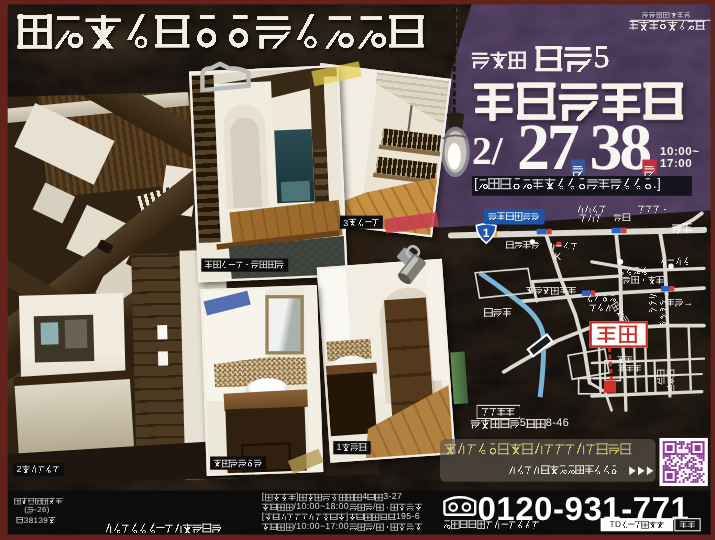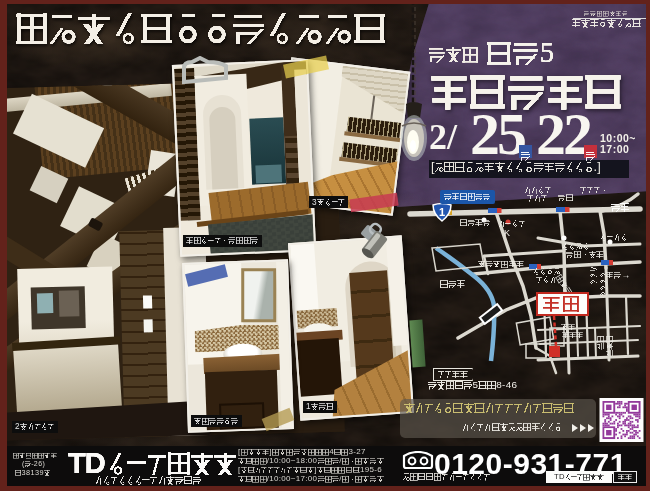--- a/index.html
+++ b/index.html
@@ -357,22 +357,22 @@
 <div class="jrow" style="left:431px;top:74px;color:#f6f3ec;z-index:25;filter:drop-shadow(1px 0 0 #f6f3ec) drop-shadow(0 1px 0 #f6f3ec) drop-shadow(1px 2px 2px rgba(0,0,0,.5));">
       <i class="fk k1" style="width:34.8px;height:34.8px;margin-right:3.8px"></i>
       <i class="fk k0" style="width:34.8px;height:34.8px;margin-right:3.8px"></i>
       <i class="fk k4" style="width:34.8px;height:34.8px;margin-right:3.8px"></i>
       <i class="fk k1" style="width:34.8px;height:34.8px;margin-right:3.8px"></i>
       <i class="fk k0" style="width:34.8px;height:34.8px;margin-right:3.8px"></i>
     </div>
 
 <div class="abs" style="left:429px;top:110px;z-index:25;color:#f8f6f0;font-family:'Liberation Serif',serif">
   <span style="position:absolute;left:0;top:6px;font-size:36px;font-weight:700">2/</span>
-  <span style="position:absolute;left:41px;top:-10px;font-size:60px;font-weight:700;letter-spacing:-3px">25</span>
-  <span style="position:absolute;left:107px;top:-10px;font-size:60px;font-weight:700;letter-spacing:-3px">22</span>
+  <span style="position:absolute;left:41px;top:-10px;font-size:60px;font-weight:700;letter-spacing:-3px">27</span>
+  <span style="position:absolute;left:107px;top:-10px;font-size:60px;font-weight:700;letter-spacing:-3px">38</span>
 </div>
 
 <div class="abs" style="left:519px;top:145px;width:13px;height:13px;background:#3556a2;z-index:26"></div>
 <div class="abs" style="left:520.5px;top:146.5px;width:10px;height:10px;color:#fff;z-index:27"><i class="fk k4" style="width:9.4px;height:9.4px;margin-right:0.0px"></i></div>
 
 <div class="abs" style="left:584px;top:145px;width:13px;height:13px;background:#c4303c;z-index:26"></div>
 <div class="abs" style="left:585.5px;top:146.5px;width:10px;height:10px;color:#fff;z-index:27"><i class="fk k4" style="width:9.4px;height:9.4px;margin-right:0.0px"></i></div>
 
 <div class="abs" style="left:600px;top:133px;color:#f4f2ea;font-size:10.5px;font-weight:600;letter-spacing:.5px;z-index:25;line-height:11px">10:00~<br>17:00</div>
 
@@ -888,29 +888,20 @@
 <div class="jrow" style="left:15px;top:469.5px;color:#dcdad4;z-index:35;">
       <i class="fk k0" style="width:6.2px;height:6.2px;margin-right:0.4px"></i>
       <span style="font-size:7.3px;font-weight:400;line-height:6.2px;margin-right:0.4px">3</span>
       <span style="font-size:7.3px;font-weight:400;line-height:6.2px;margin-right:0.4px">8</span>
       <span style="font-size:7.3px;font-weight:400;line-height:6.2px;margin-right:0.4px">1</span>
       <span style="font-size:7.3px;font-weight:400;line-height:6.2px;margin-right:0.4px">3</span>
       <span style="font-size:7.3px;font-weight:400;line-height:6.2px;margin-right:0.4px">9</span>
       <i class="fk k2" style="width:6.2px;height:6.2px;margin-right:0.4px"></i>
     </div>
 
-<div class="jrow" style="left:68px;top:447px;color:#fbfaf8;z-index:35;filter:drop-shadow(0.8px 0 0 #fbfaf8) drop-shadow(0 0.8px 0 #fbfaf8)">
-      <span style="font-size:29px;font-weight:700;letter-spacing:-1px;font-family:'Liberation Sans';margin-right:2px">TD</span>
-      <i class="fk h1" style="width:19.6px;height:22.3px;margin-right:0.8px"></i>
-      <i class="fk dash" style="width:19.6px;height:22.3px;margin-right:0.8px"></i>
-      <i class="fk t1" style="width:19.6px;height:22.3px;margin-right:0.8px"></i>
-      <i class="fk k3" style="width:22.3px;height:22.3px;margin-right:0.8px"></i>
-      <i class="fk k2" style="width:22.3px;height:22.3px;margin-right:0.8px"></i>
-      <i class="fk k2" style="width:22.3px;height:22.3px;margin-right:0.8px"></i>
-    </div>
 
 <div class="jrow" style="left:95px;top:476px;color:#f0efec;z-index:35;">
       <i class="fk t0" style="width:7.6px;height:8.6px;margin-right:0.3px"></i>
       <i class="fk h1" style="width:7.6px;height:8.6px;margin-right:0.3px"></i>
       <i class="fk t1" style="width:7.6px;height:8.6px;margin-right:0.3px"></i>
       <i class="fk h1" style="width:7.6px;height:8.6px;margin-right:0.3px"></i>
       <i class="fk h1" style="width:7.6px;height:8.6px;margin-right:0.3px"></i>
       <i class="fk h1" style="width:7.6px;height:8.6px;margin-right:0.3px"></i>
       <i class="fk dash" style="width:7.6px;height:8.6px;margin-right:0.3px"></i>
       <i class="fk t1" style="width:7.6px;height:8.6px;margin-right:0.3px"></i>

